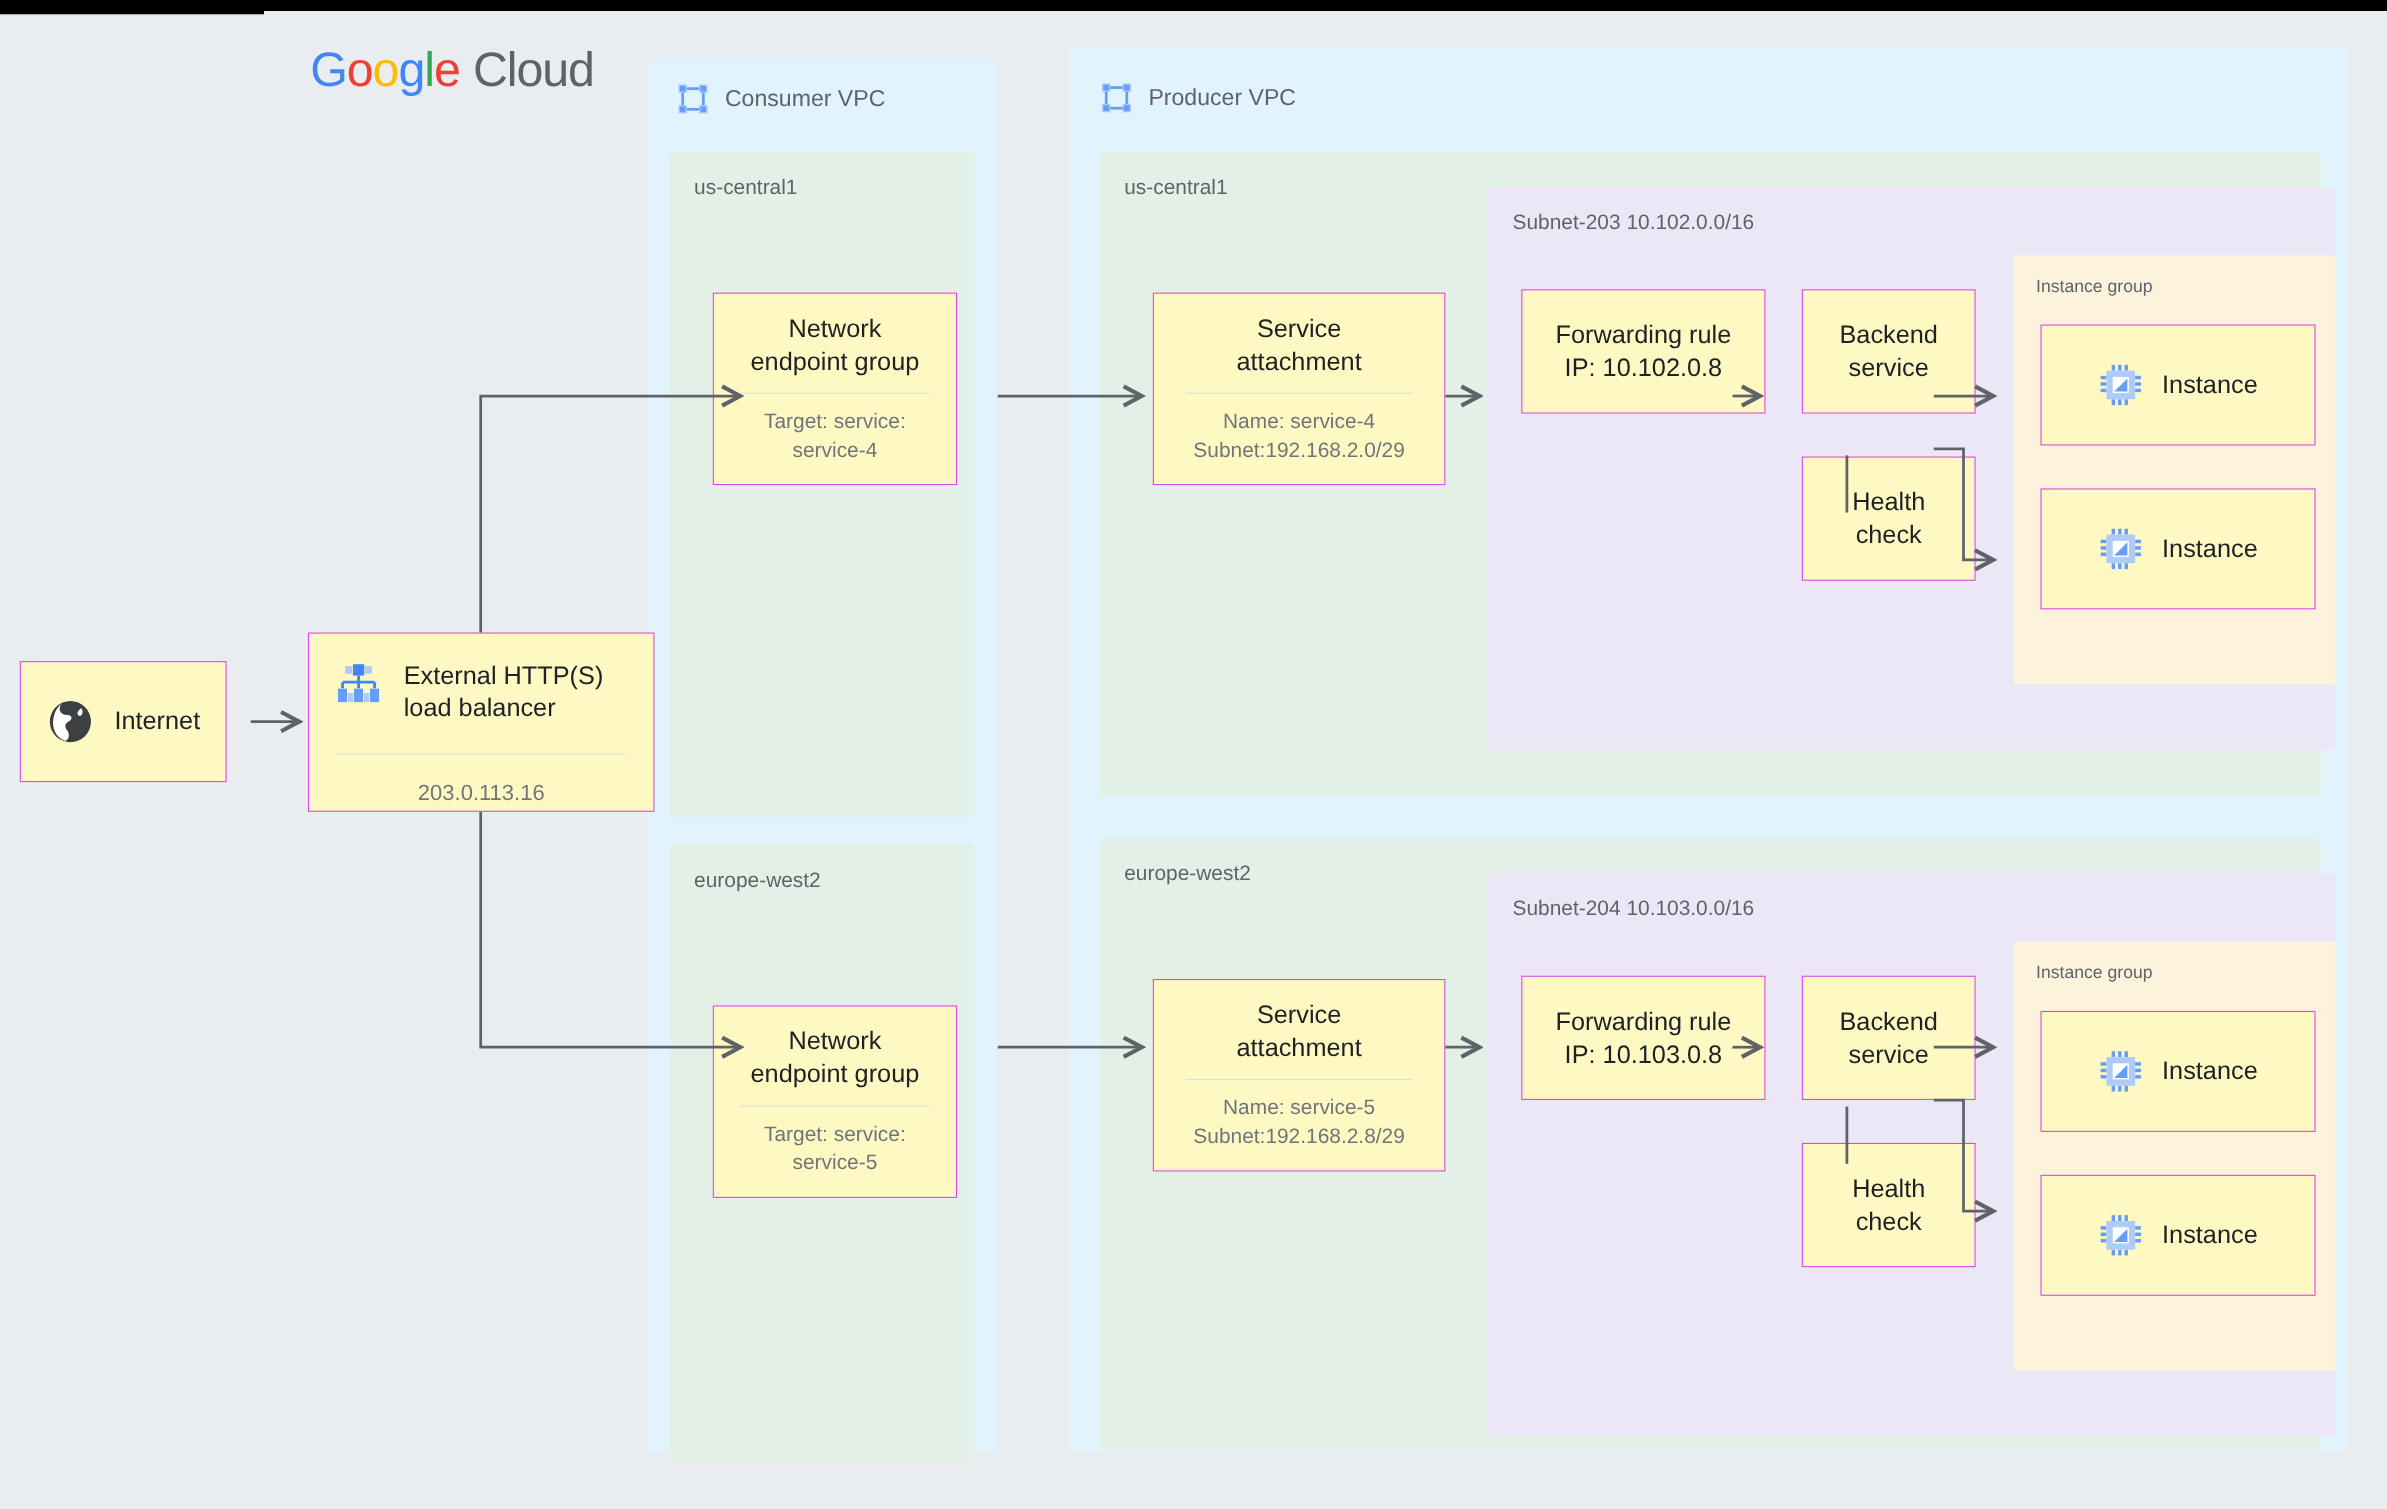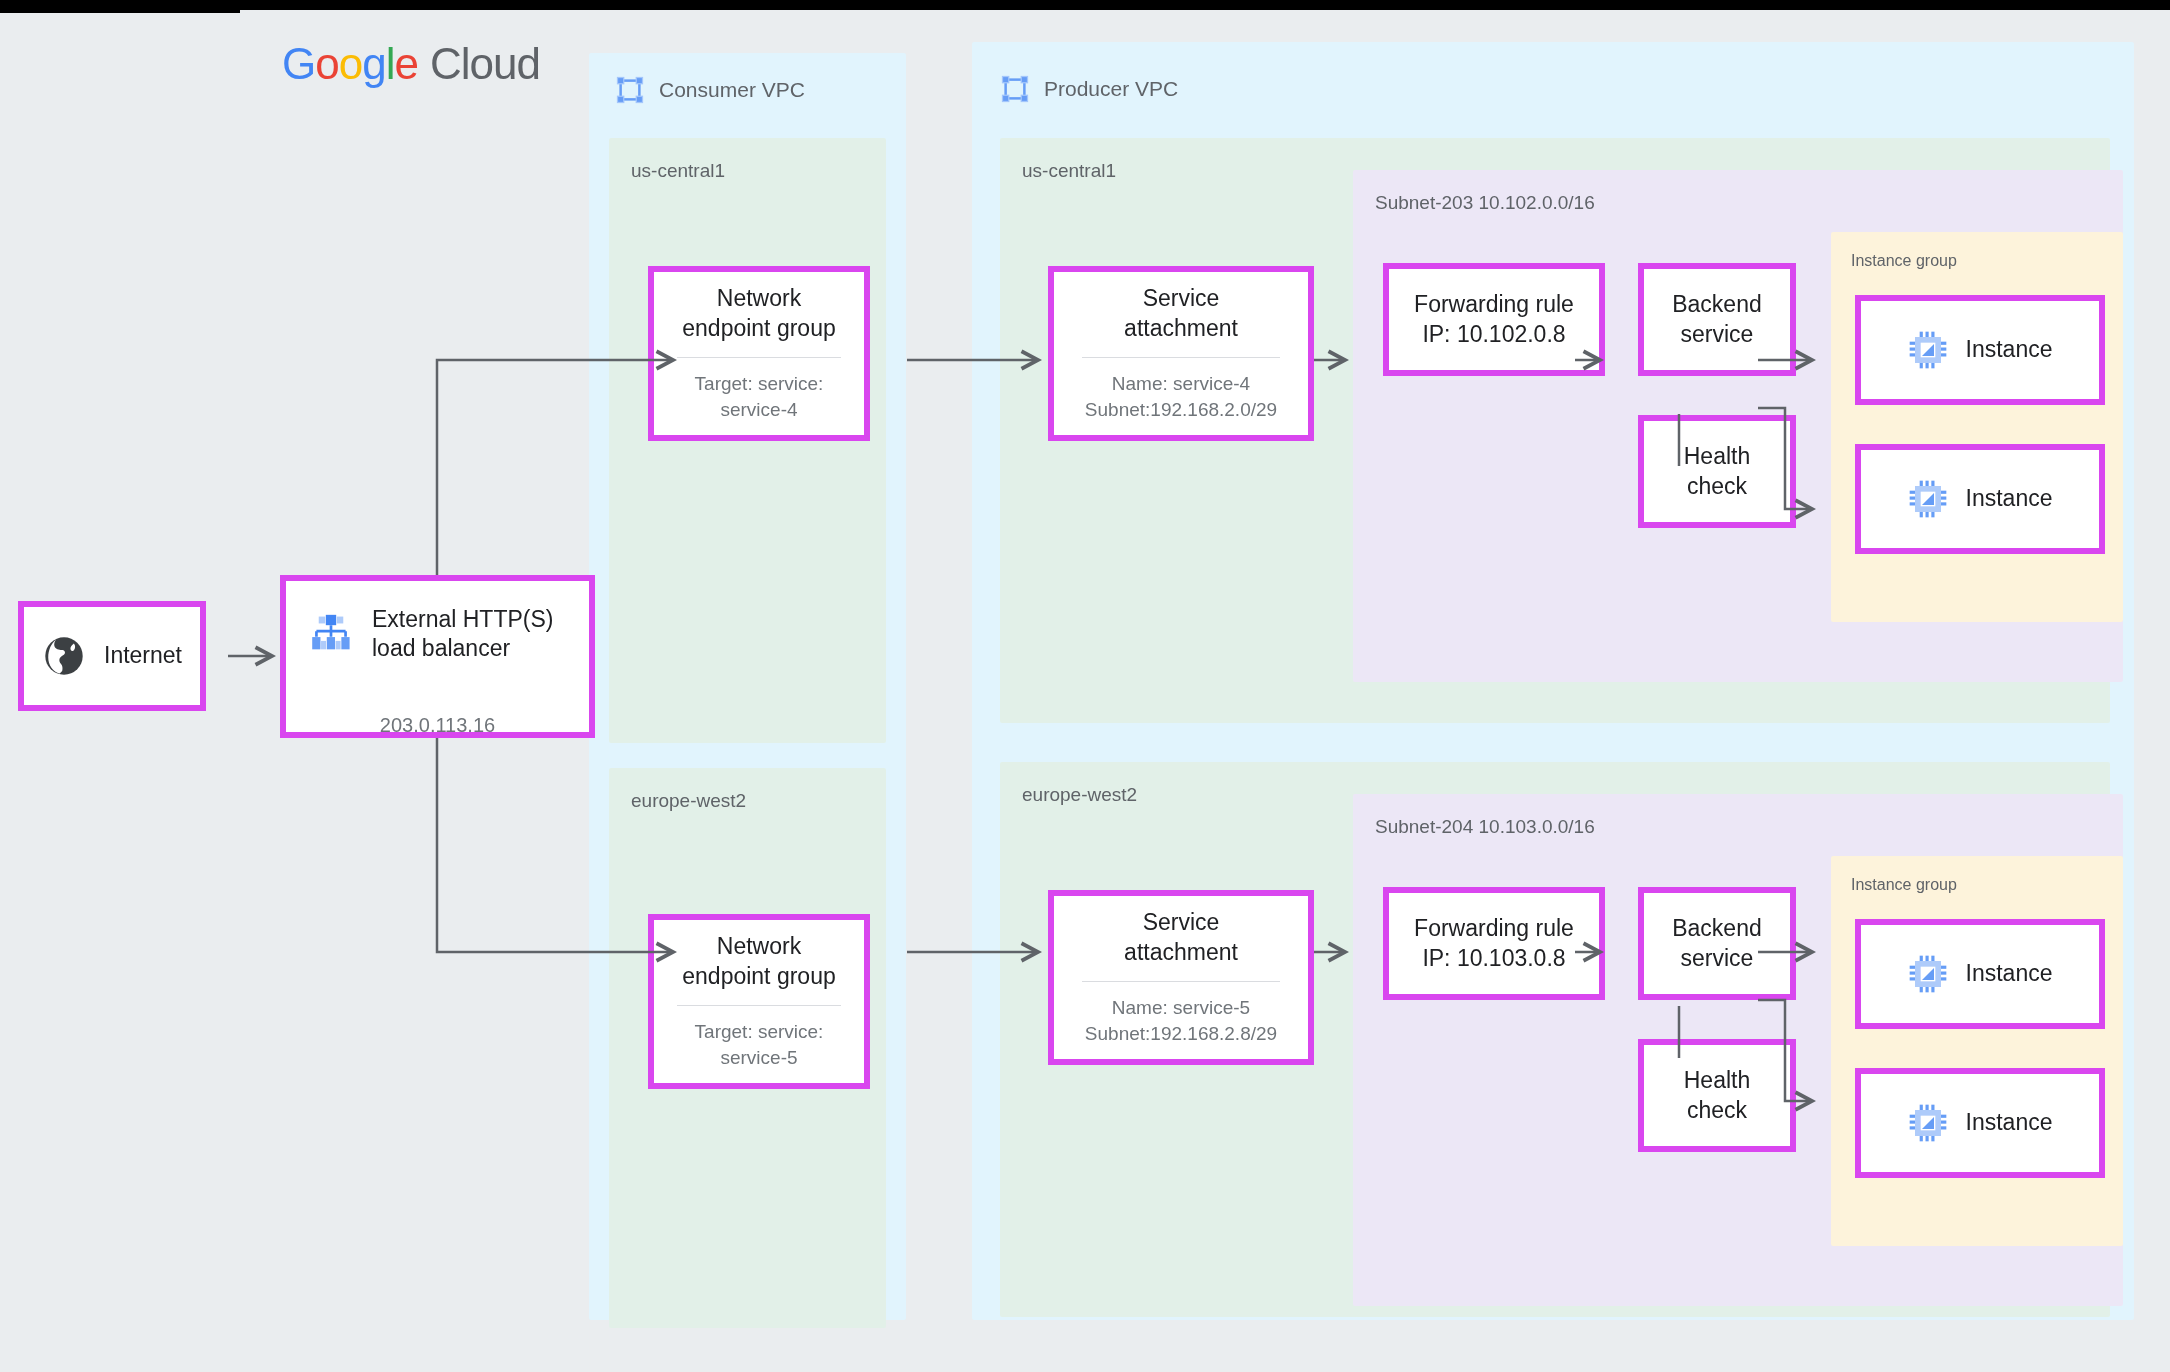--- a/index.html
+++ b/index.html
@@ -47,35 +47,35 @@
   .igroup {
     position:absolute;
     background:#fdf3db;
     border-radius:2px;
   }
   .igroup-label { position:absolute; left:20px; top:20px; font-size:16px; color:#5f6368; white-space:nowrap; }
 
   
   .card {
     position:absolute;
-    background:#ffffff;
-    border:6px solid #d946ef;
+    background:#fef9c3;
+    border:1px solid #d946ef;
     display:flex; flex-direction:column;
     align-items:center; justify-content:center;
     text-align:center;
   }
   .card .title { font-size:23px; color:#202124; line-height:1.3; white-space:pre-line; }
   .card .sub  { font-size:19px; color:#70757a; line-height:1.35; white-space:pre-line; }
   .card .rule { width:78%; height:1px; background:#dadce0; margin:13px 0 13px 0; }
 
   .card.row { flex-direction:row; gap:18px; justify-content:center; }
   .card.row .title { font-size:23px; }
 
   .lb-card { align-items:stretch; justify-content:flex-start; padding:24px 0 0 0; }
-  .lb-top { display:flex; align-items:center; gap:18px; padding:0 22px; }
+  .lb-top { display:flex; gap:18px; padding:0 22px; }
   .lb-text { font-size:23px; color:#202124; line-height:1.28; text-align:left; white-space:pre-line;}
   .lb-rule { width:84%; height:1px; background:#dadce0; margin:26px auto 0 auto; }
   .lb-ip { font-size:20px; color:#70757a; margin-top:24px; }
 
   
   svg.links { position:absolute; left:0; top:0; width:2170px; height:1372px; pointer-events:none; }
   .ln { fill:none; stroke:#5f6368; stroke-width:2.5; }
 </style>
 </head>
 <body>

